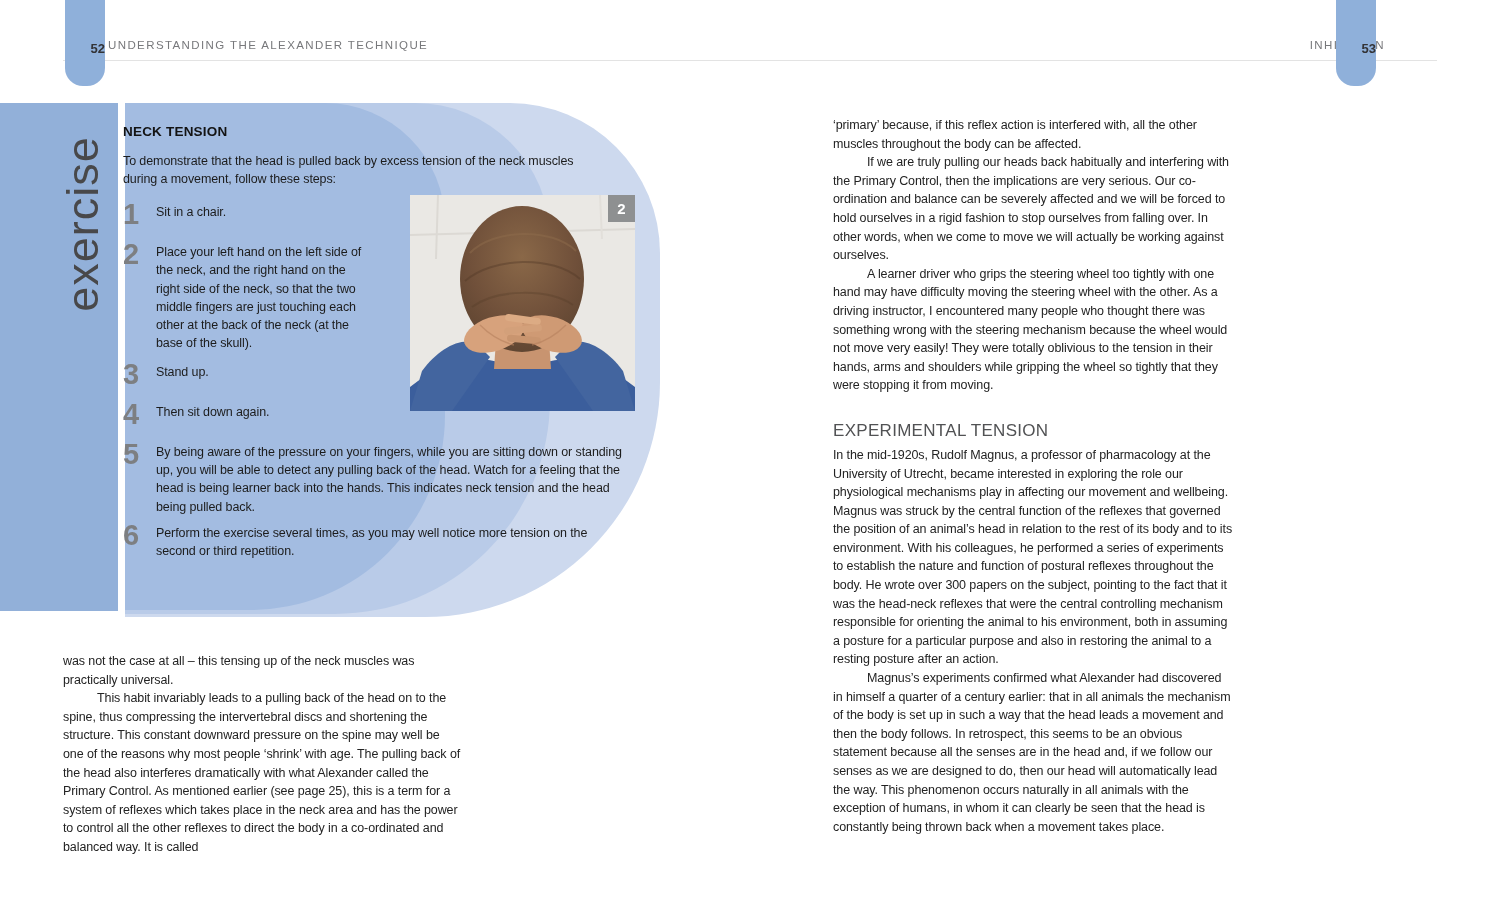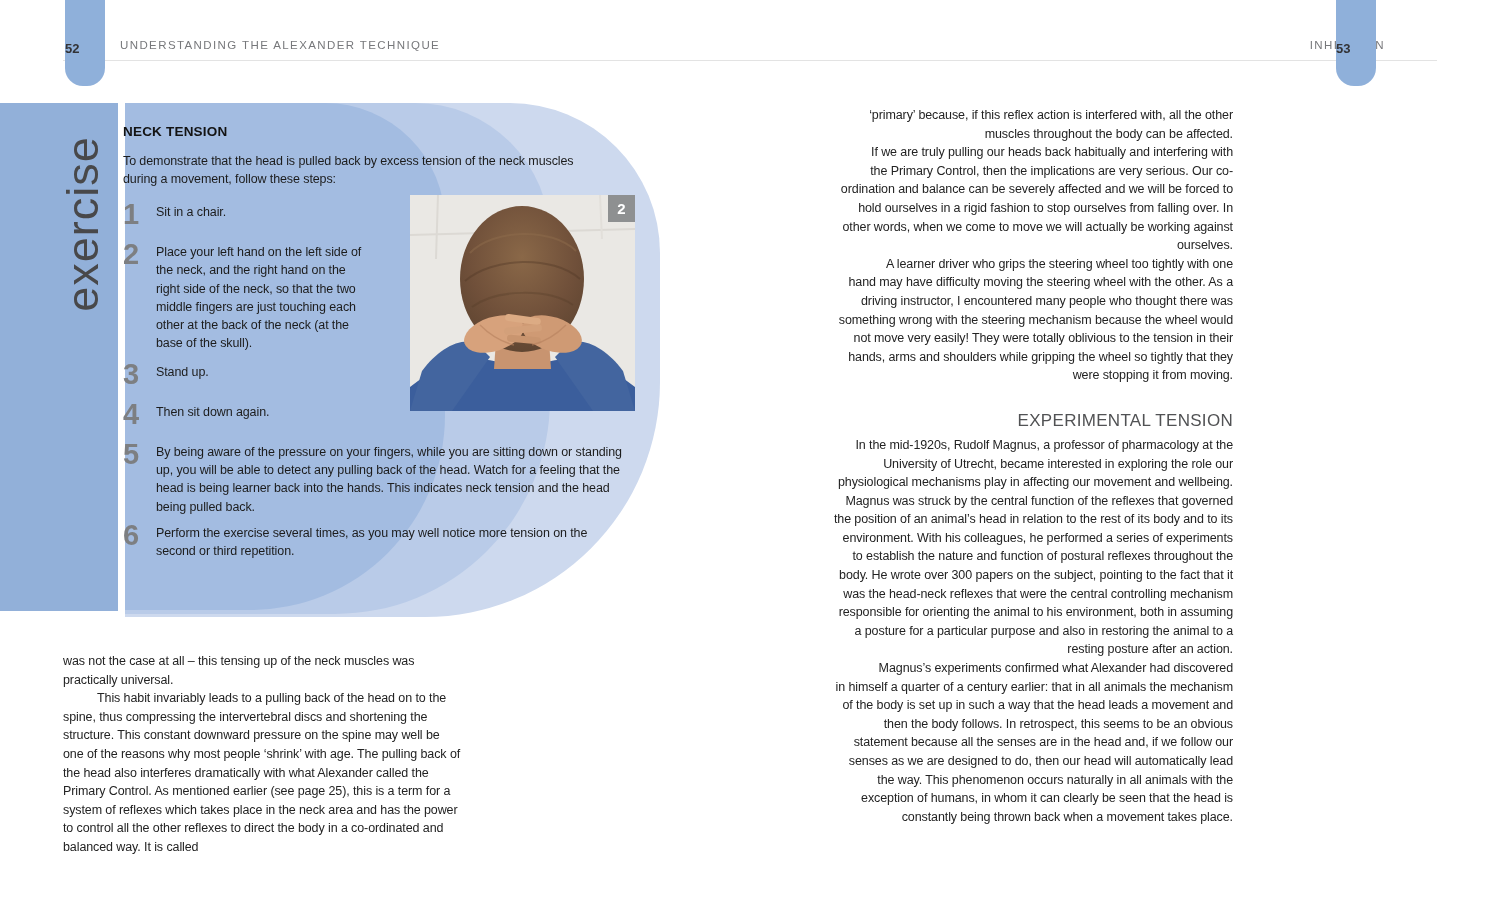--- a/index.html
+++ b/index.html
@@ -2,27 +2,27 @@
 <html style="--tab-blue: #8fb0da; --strip-blue: #92b0d9; --panel-inner: #a3bce1; --panel-middle: #b9cbe8; --panel-outer: #cdd9ee; --badge-gray: #8e9091; --heading-gray: #77787b; --text-color: #232323;"><head>
 <meta charset="utf-8">
 <style>
   html,body { margin:0; padding:0; background:#ffffff; }
   body { font-family:"Liberation Sans", sans-serif; }
   .spread { position:relative; width:1500px; height:916px; background:#fff; overflow:hidden; }
 
   
   .header-rule { position:absolute; left:63px; width:1374px; top:60px; height:1px; background:#e3e3e3; }
   .page-tab { position:absolute; top:0; width:40px; height:86px; background:var(--tab-blue,#8fb0da);
-              border-radius:0 0 18px 18px; display:flex; align-items:center; justify-content:flex-start;
+              border-radius:0 0 18px 18px; display:flex; align-items:center; justify-content:flex-end;
               padding-top:10px; box-sizing:border-box; color:#333336; font-weight:bold; font-size:13px; }
   .tab-left  { left:65px; }
   .tab-right { left:1336px; }
   .running-head { position:absolute; top:39px; font-size:11.5px; letter-spacing:1.4px;
                   color:var(--heading-gray,#77787b); white-space:nowrap; }
-  .running-head.left  { left:120px; }
+  .running-head.left  { left:108px; }
   .running-head.right { right:115px;text-align:center; }
 
   
   .ex-strip { position:absolute; left:0; top:103px; width:118px; height:508px; background:var(--strip-blue,#92b0d9); }
   .ex-layer { position:absolute; top:103px; left:125px; }
   .ex-layer.outer  { width:535px; height:514px; background:var(--panel-outer,#cdd9ee);
                      border-top-right-radius:150px; border-bottom-right-radius:235px; }
   .ex-layer.middle { width:425px; height:511px; background:var(--panel-middle,#b9cbe8);
                      border-top-right-radius:135px; border-bottom-right-radius:215px; }
   .ex-layer.inner  { width:320px; height:507px; background:var(--panel-inner,#a3bce1);
@@ -48,21 +48,21 @@
   .photo { position:absolute; left:410px; top:195px; width:225px; height:216px; overflow:hidden; }
   .photo svg { display:block; }
   .photo-badge { position:absolute; top:0; right:0; width:27px; height:27px;
                  background:var(--badge-gray,#8e9091); color:#fff; display:flex; align-items:center;
                  justify-content:center; font-size:15px; font-weight:bold; }
 
   
   .body-col p { margin:0; font-size:12.5px; line-height:18.6px; color:var(--text-color,#232323); letter-spacing:-0.1px; }
   .body-col p.indent { text-indent:34px; }
   .body-left  { position:absolute; left:63px;  top:652px; width:398px; }
-  .body-right { position:absolute; left:833px; top:106px; width:400px;text-align:right; }
+  .body-right { position:absolute; left:833px; top:116px; width:400px; }
   .section-heading { margin:26px 0 5px; font-size:17px; font-weight:normal; color:#515254; letter-spacing:0.3px; }
 </style>
 </head>
 <body>
 
 <div class="spread">
 
   <div class="header-rule"></div>
 
   <div class="page-tab tab-left">

